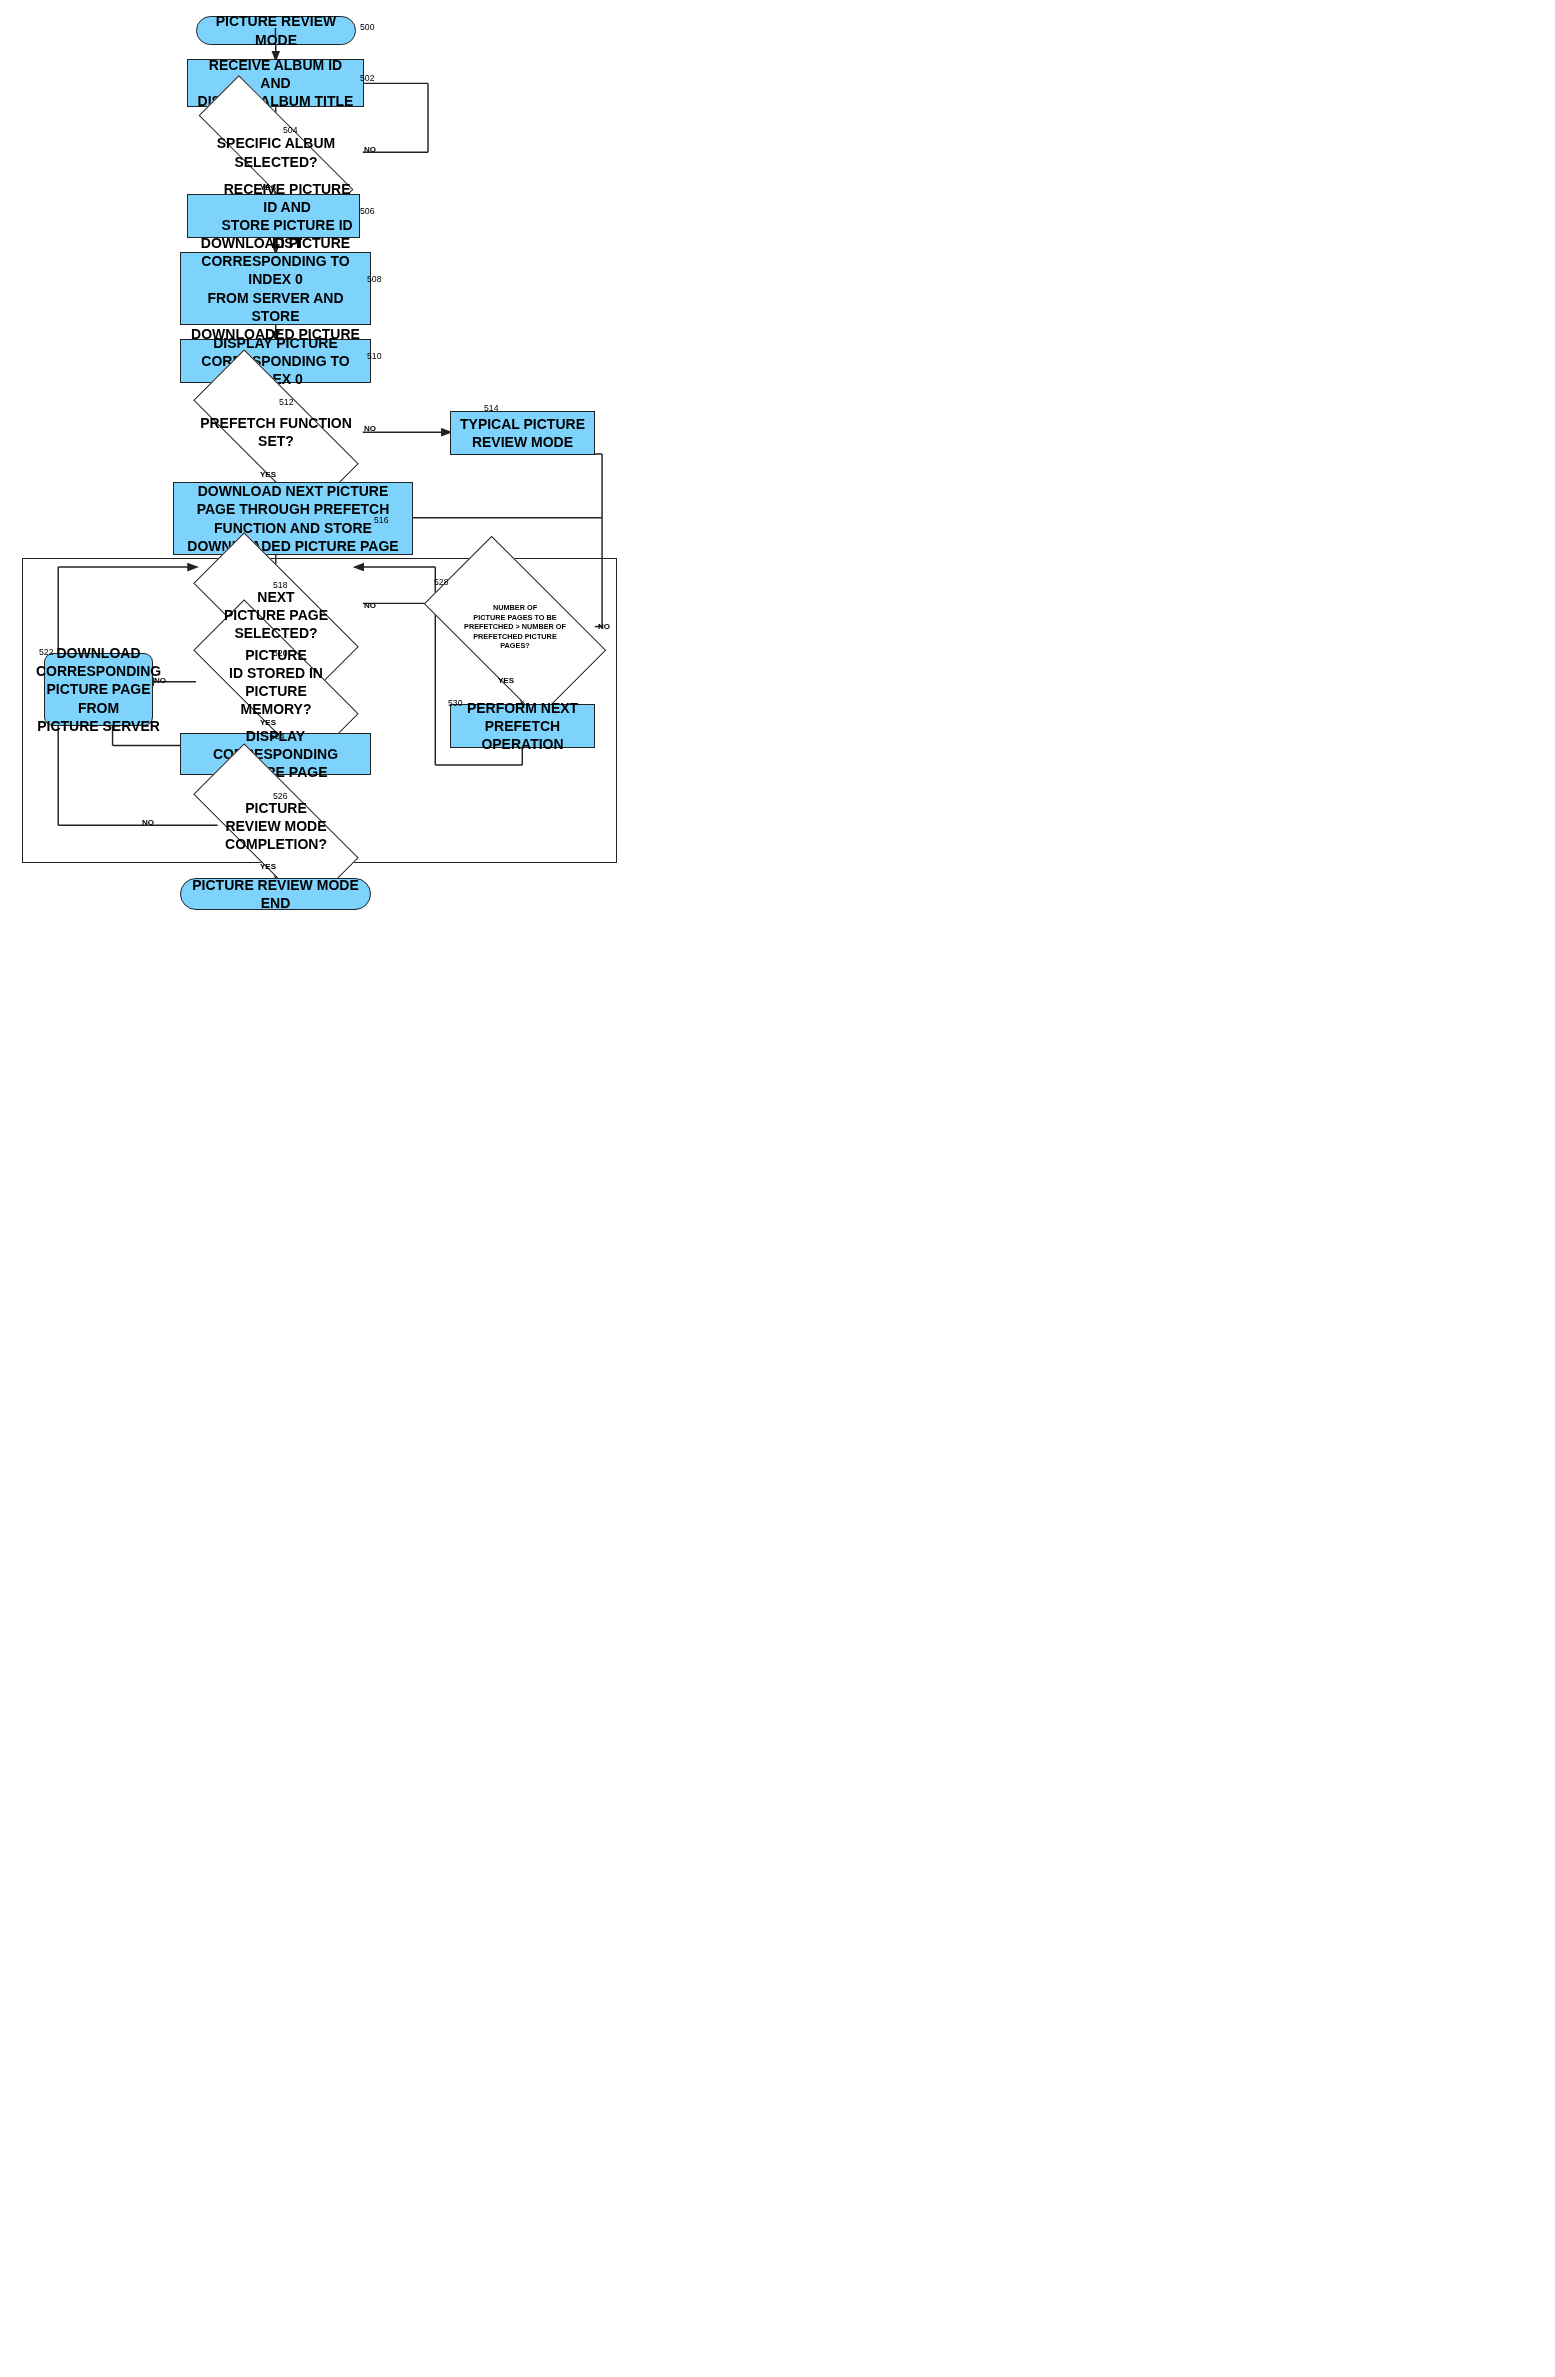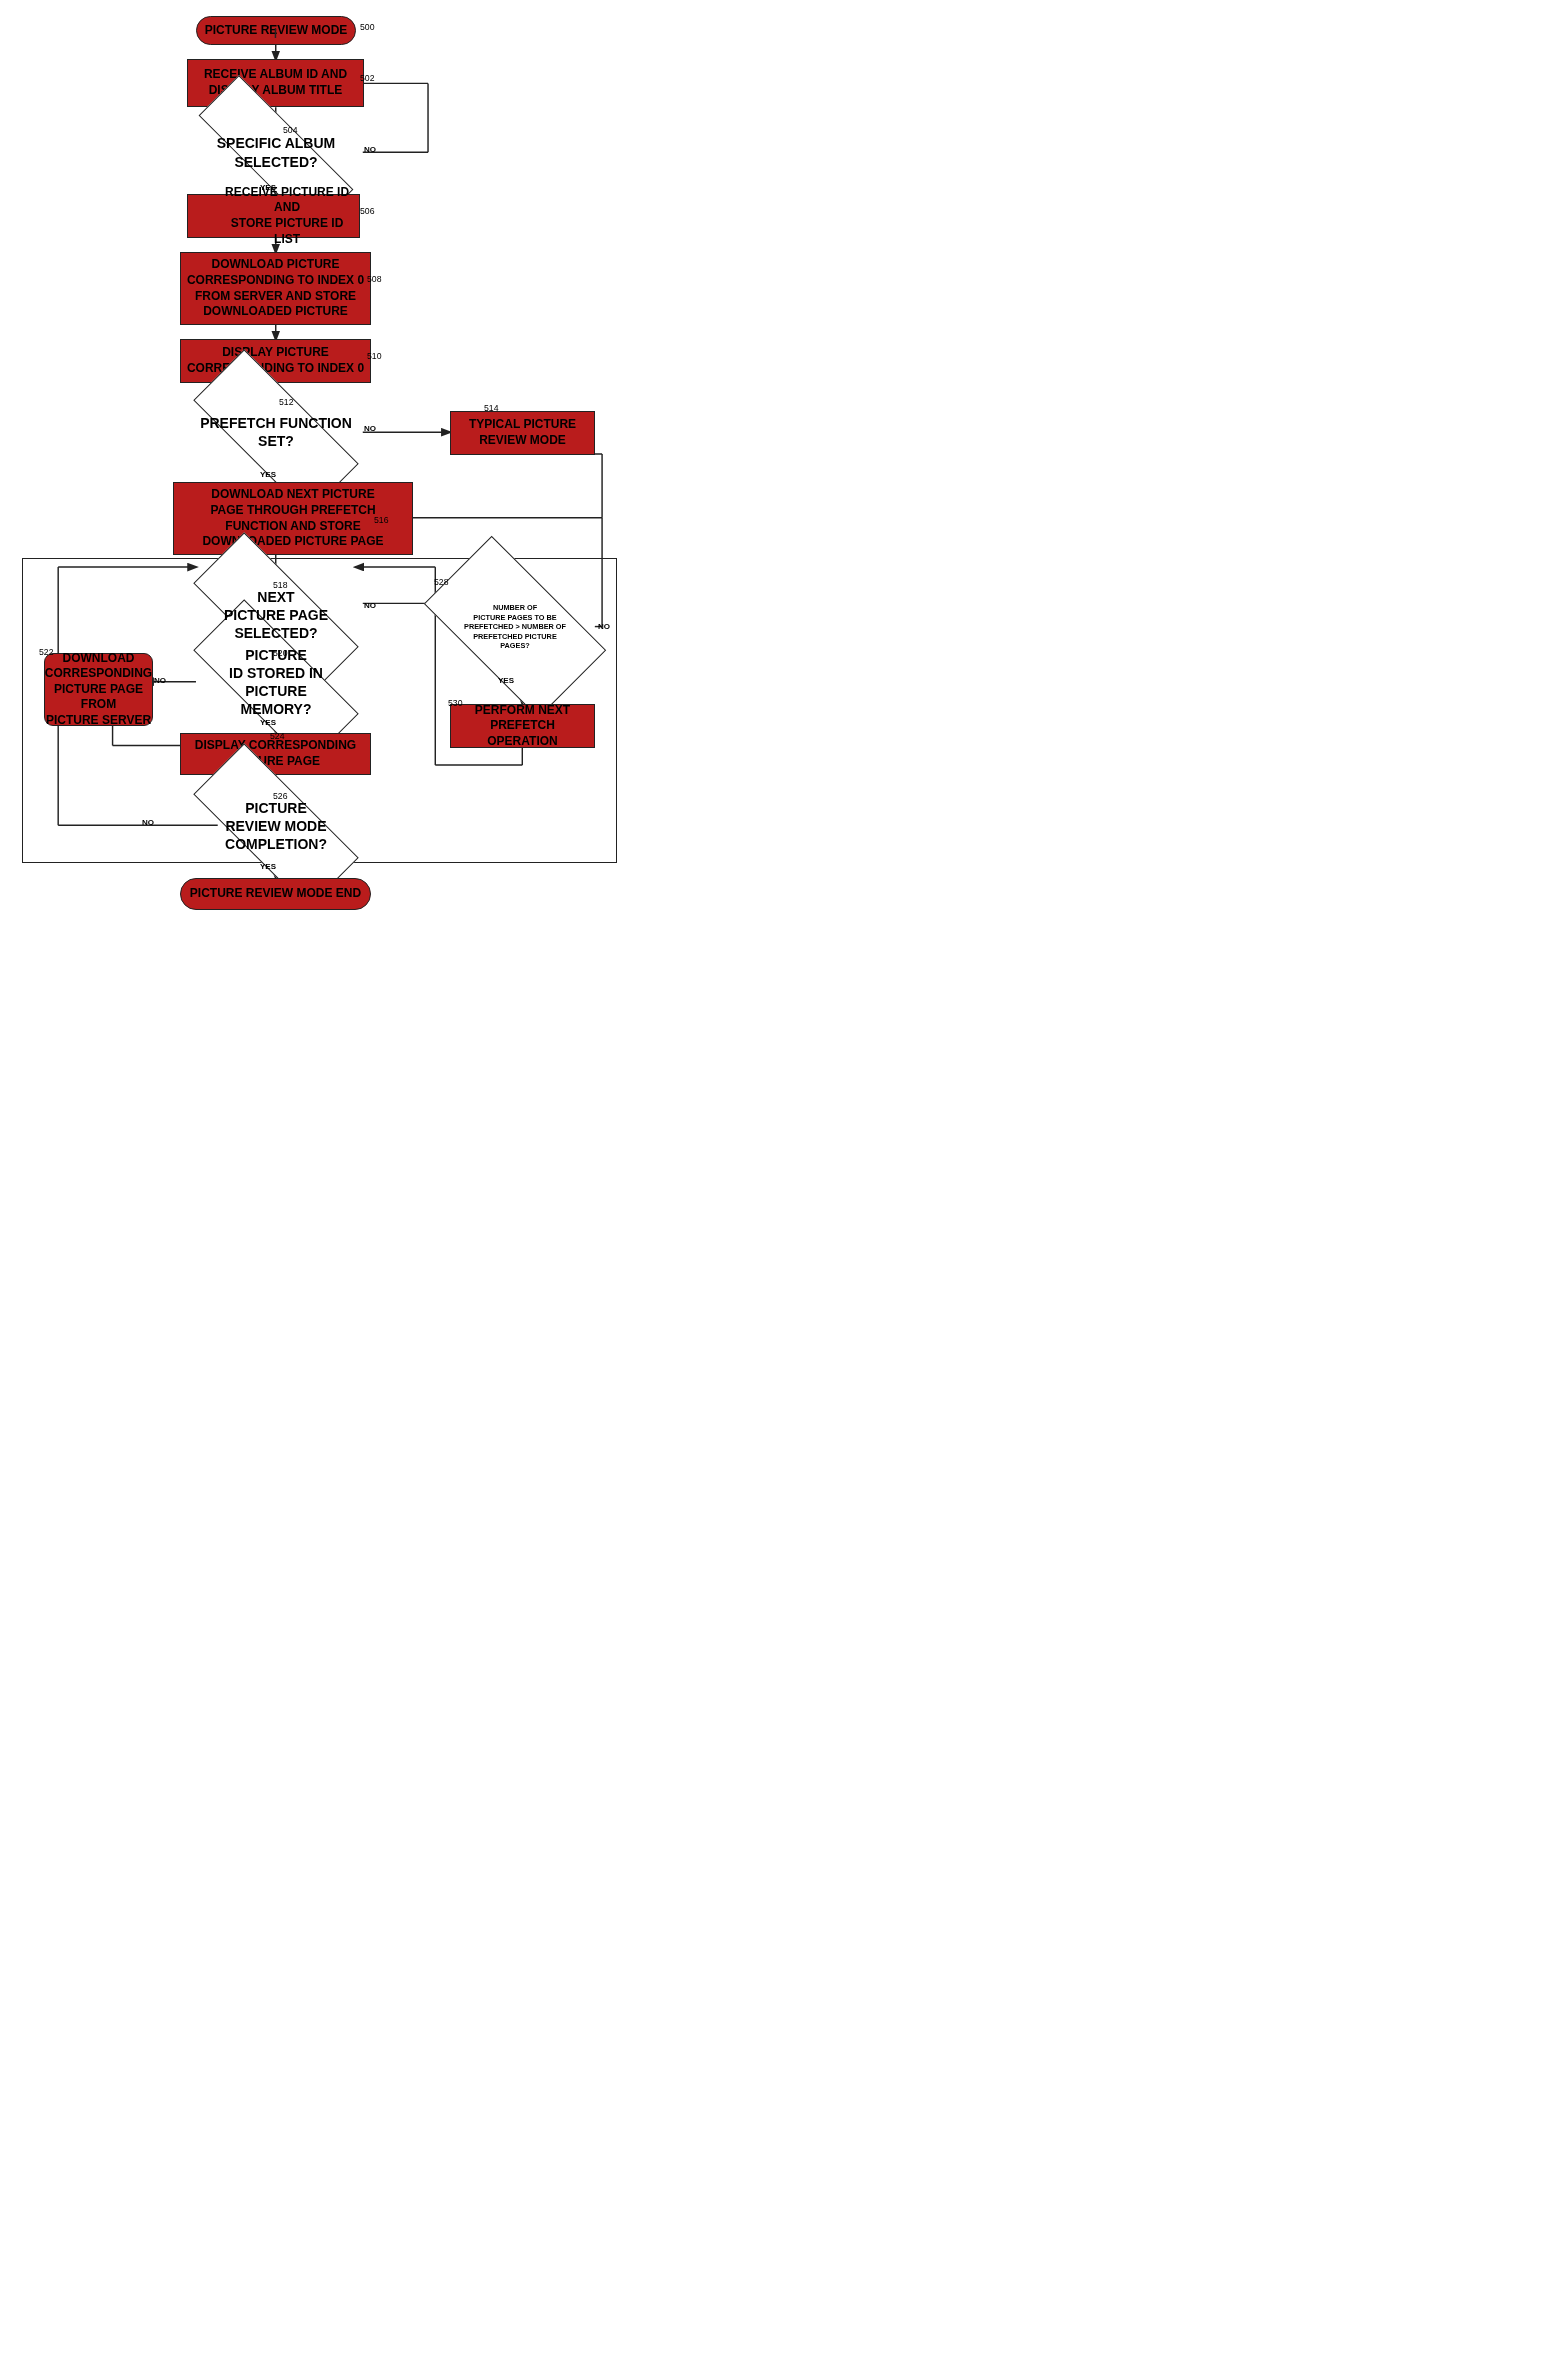--- a/index.html
+++ b/index.html
@@ -13,26 +13,26 @@
     }
     .diagram {
       position: relative;
       width: 624px;
       padding: 14.5px 0 29px 0;
     }
     
     .box {
       position: absolute;
       border: 1.5px solid #222;
-      background: #b91c1c;
+      background: #7dd3fc;
       text-align: center;
       display: flex;
       align-items: center;
       justify-content: center;
-      font-size: 12px;
+      font-size: 14px;
       font-weight: bold;
       line-height: 1.3;
       padding: 4.4px 5.8px;
     }
     .box-rounded {
       border-radius: 16px;
     }
     
     .diamond-wrap {
       position: absolute;

